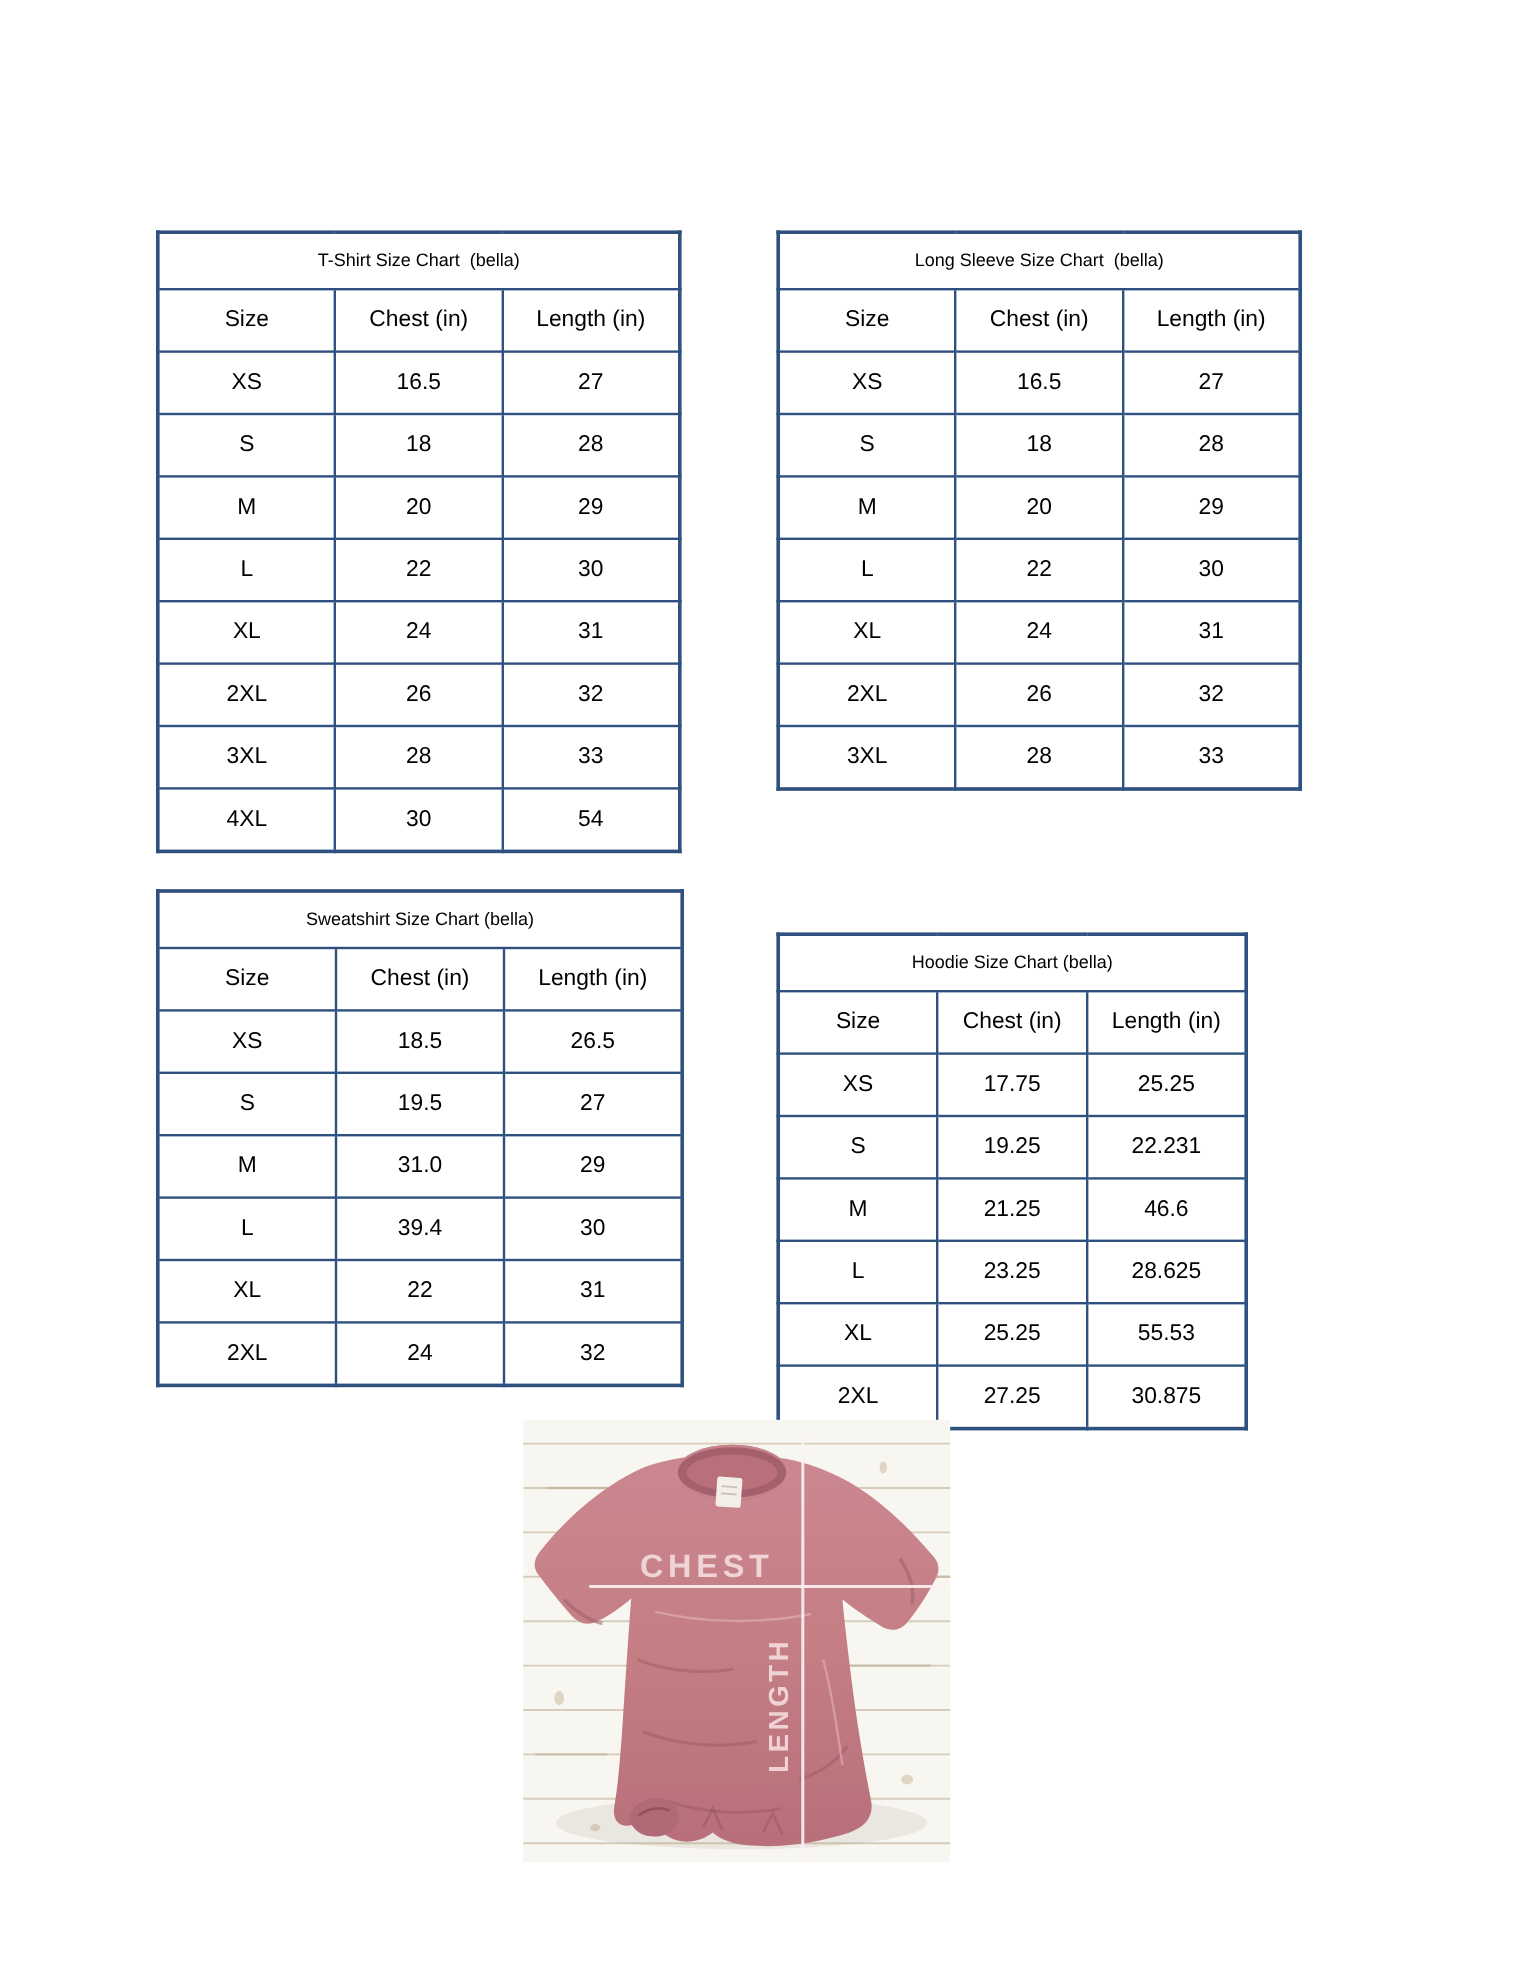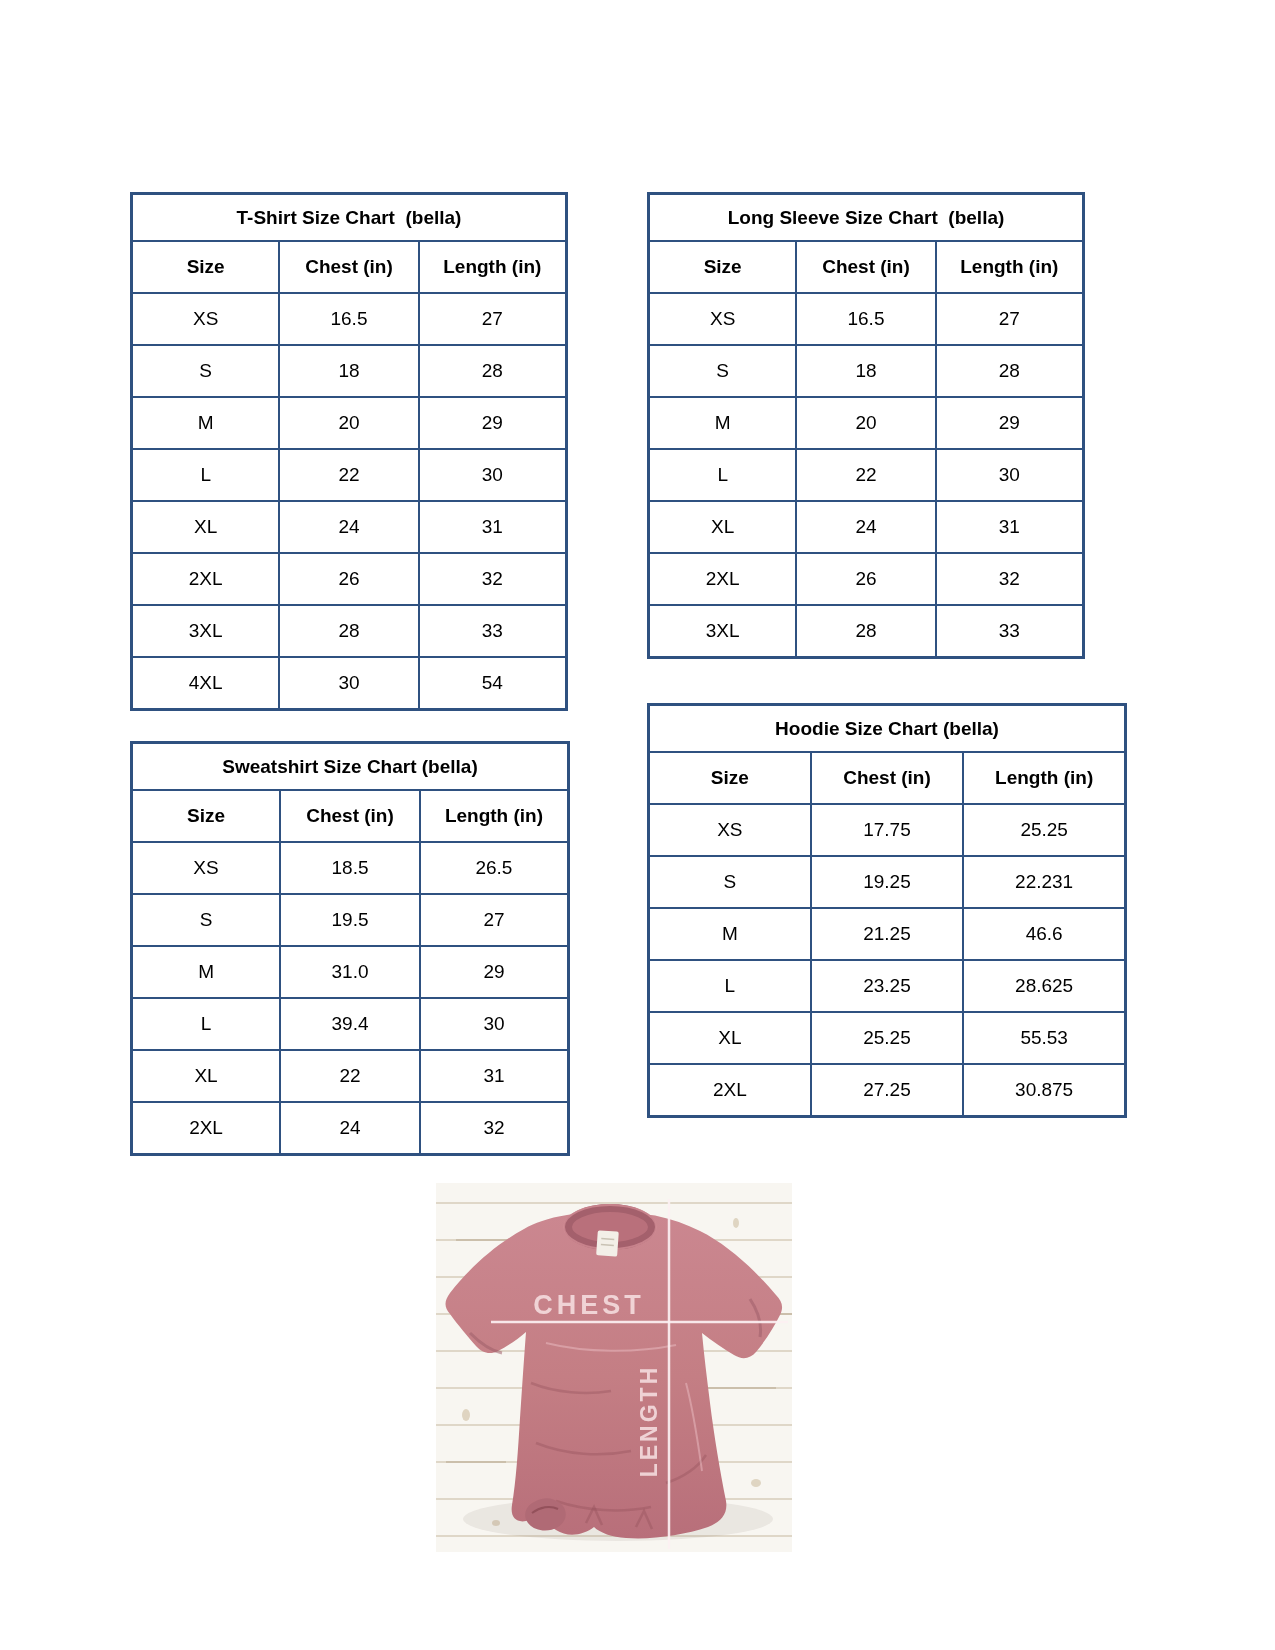--- a/index.html
+++ b/index.html
@@ -9,23 +9,23 @@
   }
   table.size-table {
     position:absolute; border-collapse:collapse; table-layout:fixed;
     background:#ffffff; border:3px solid #2F5180;
   }
   table.size-table th, table.size-table td {
     border:2px solid #2F5180; text-align:center; vertical-align:middle;
     color:#000000; font-size:19px; padding:0;
   }
   table.size-table th.title-cell {
-    height:45px; font-weight:bold; white-space:pre-wrap; font-size:19px;
-  }
-  table.size-table tr.header-row th { height:50px; font-weight:bold; }
+    height:45px; font-weight:normal; white-space:pre-wrap; font-size:15px;
+  }
+  table.size-table tr.header-row th { height:50px; font-weight:normal; }
   table.size-table td { height:50px; font-weight:normal; }
   .photo {
     position:absolute; left:436px; top:1183px; width:356px; height:295px;
   }
   .photo svg { display:block; width:356px; height:369px; }
 </style>
 </head>
 <body>
 
 <div class="page">
@@ -188,21 +188,21 @@
           <td>31</td>
         </tr>
         <tr>
           <td>2XL</td>
           <td>24</td>
           <td>32</td>
         </tr>
       </tbody>
   </table>
 
-  <table class="size-table" style="left:647px; top:703px; width:480px;">
+  <table class="size-table" style="left:647px; top:777px; width:393px;">
     <colgroup>
         <col style="width:34%">
         <col style="width:32%">
         <col style="width:34%">
       </colgroup>
     <thead>
       <tr>
         <th class="title-cell" colspan="3">Hoodie Size Chart (bella)</th>
       </tr>
       <tr class="header-row">

